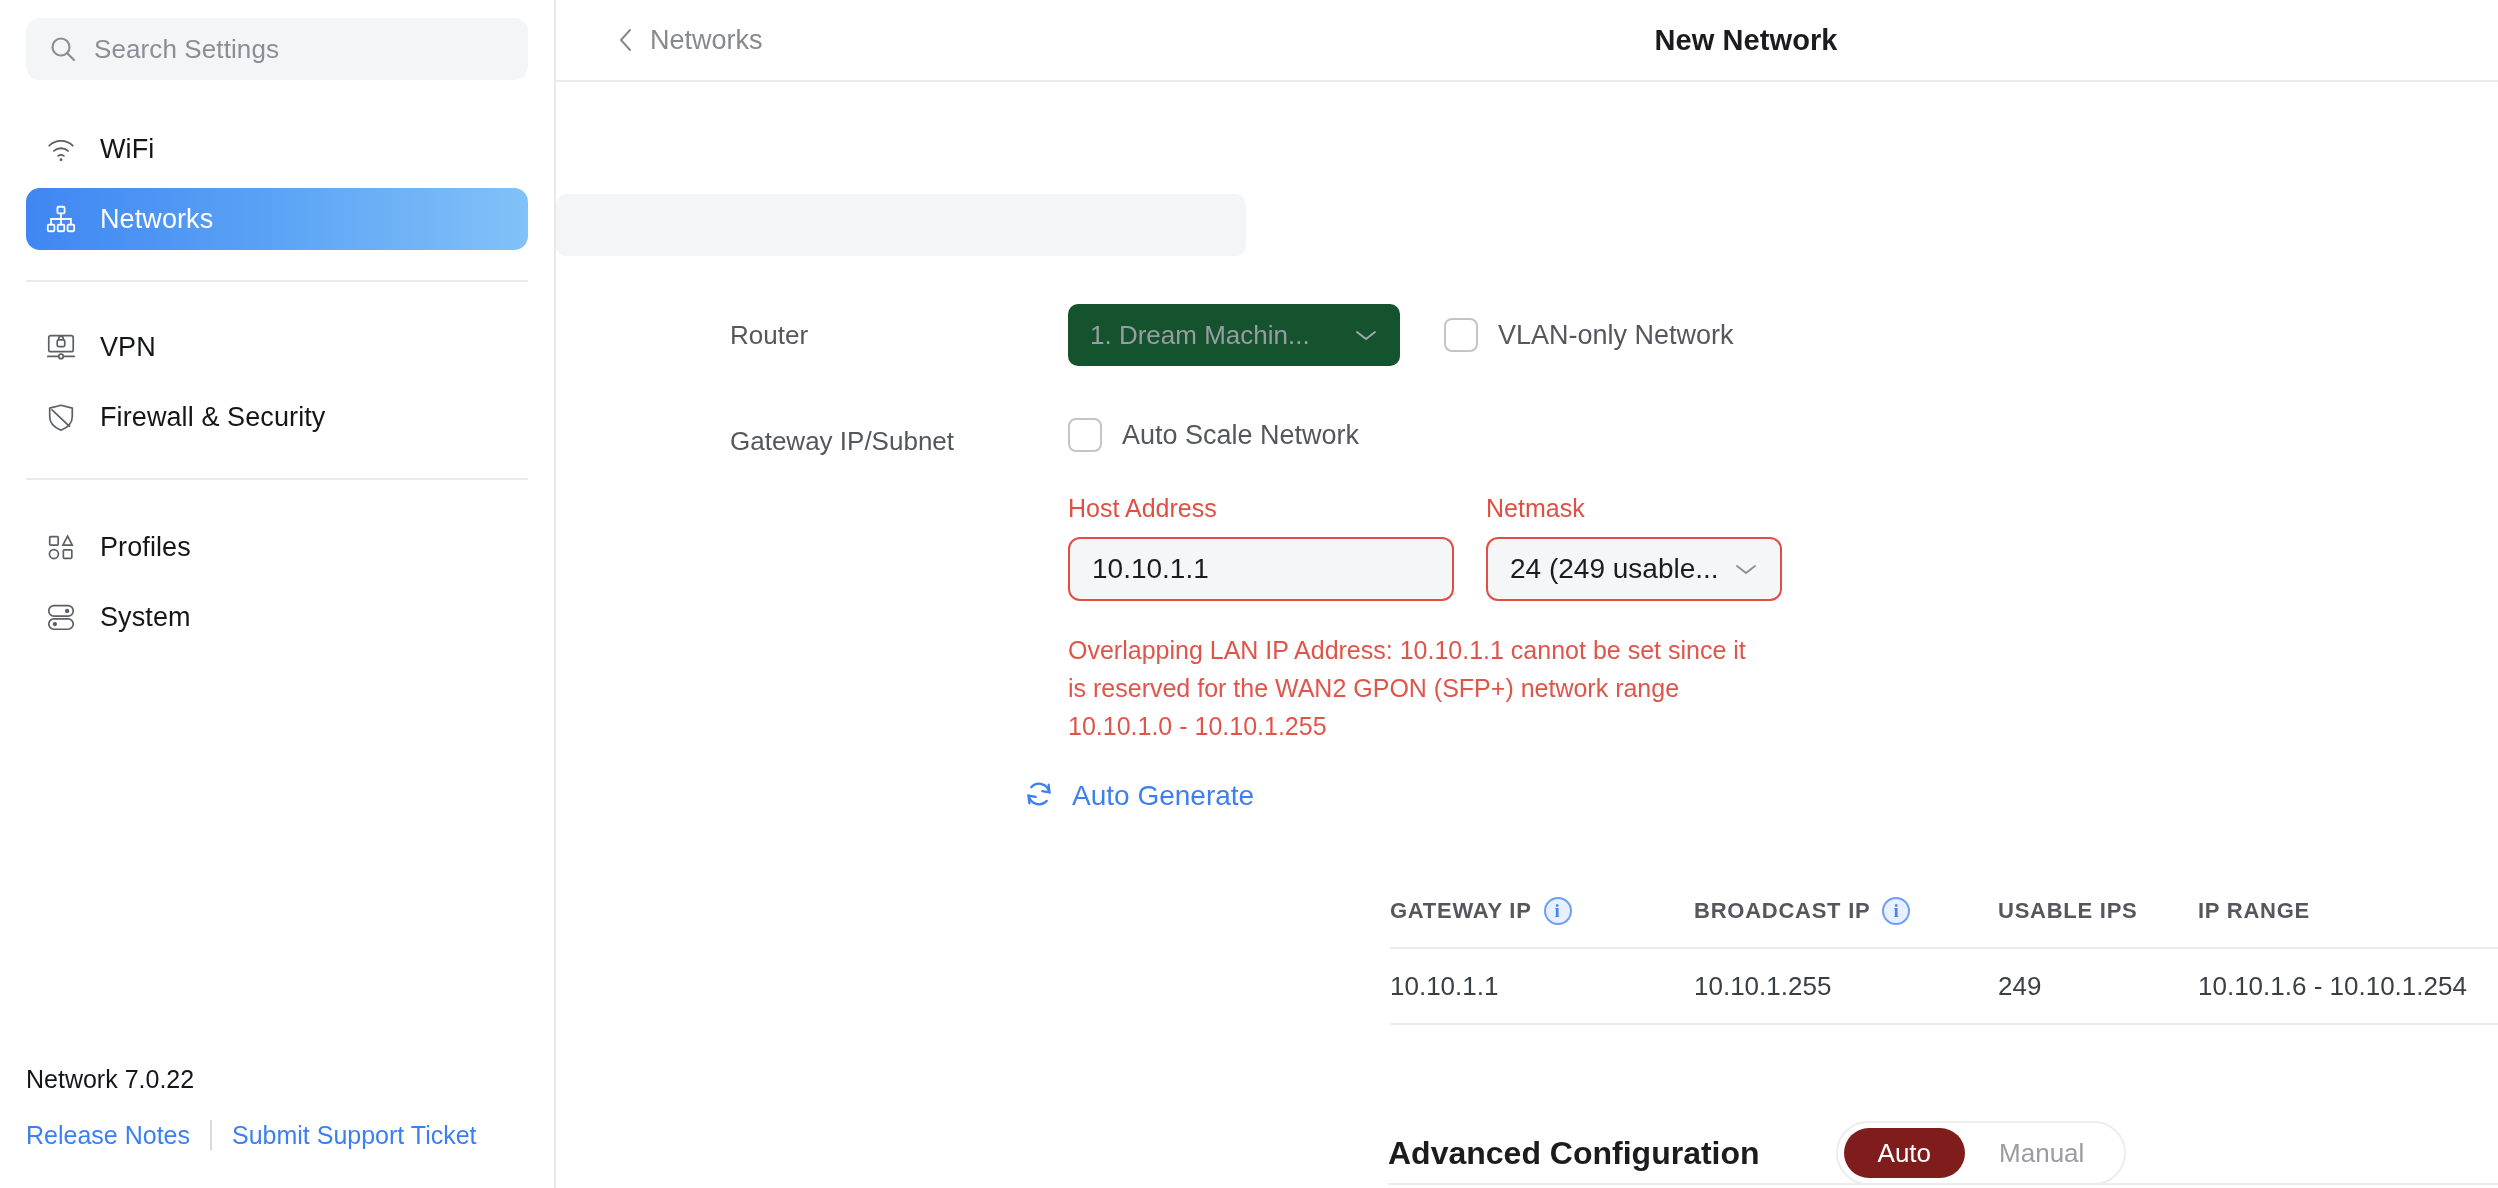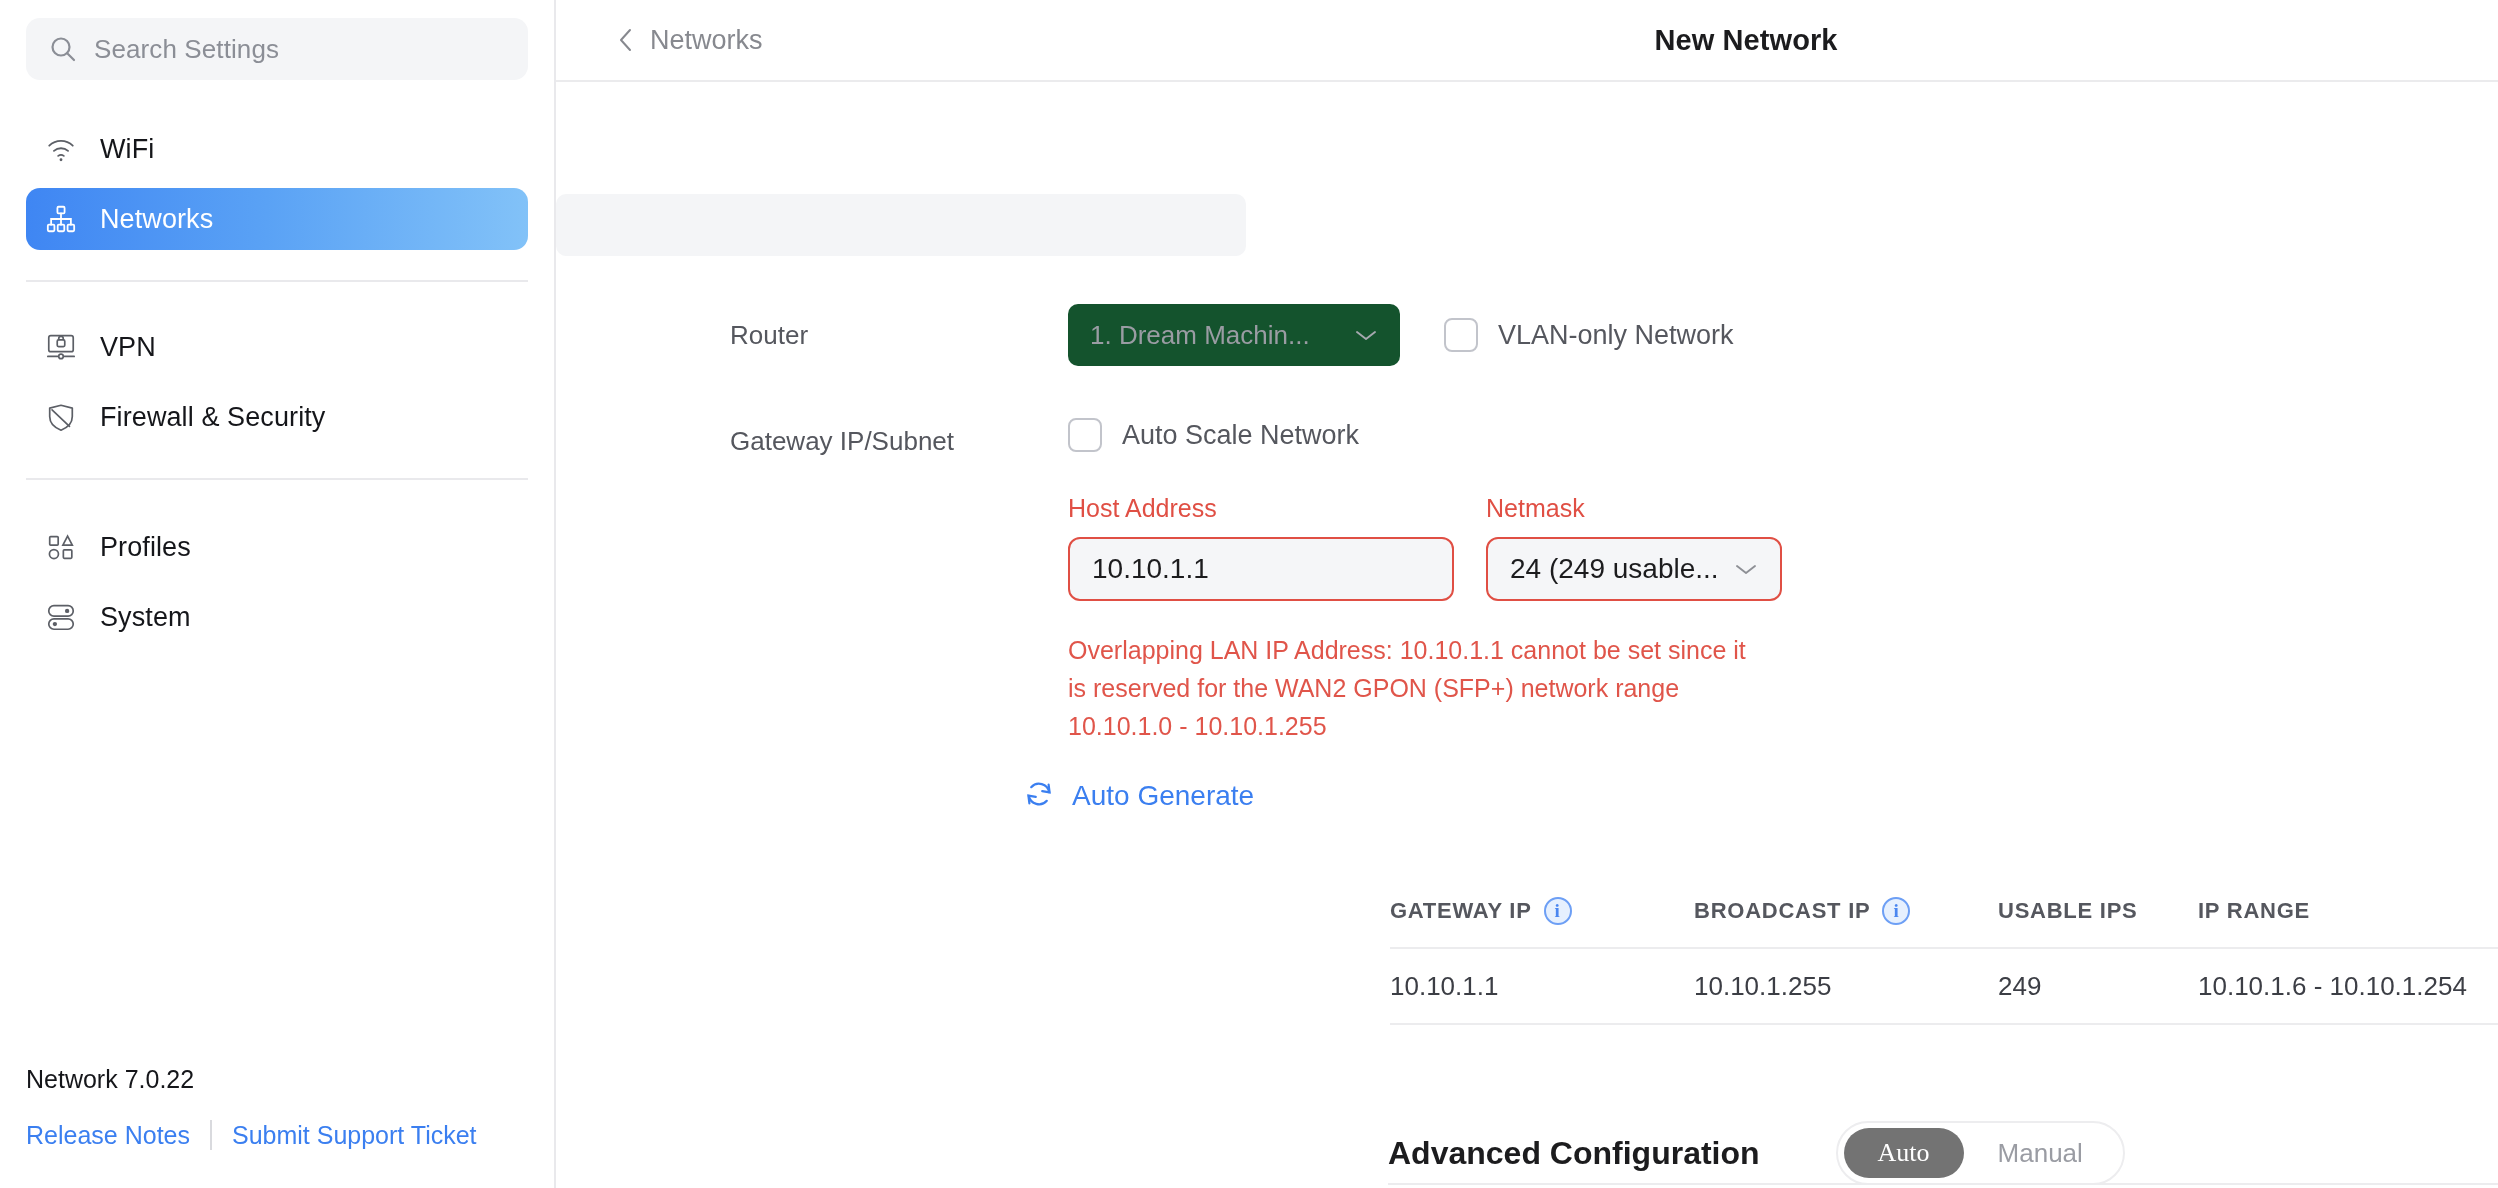--- a/index.html
+++ b/index.html
@@ -180,21 +180,21 @@
     margin-left: 76px;
     display: flex; align-items: center;
     border: 2px solid #ededef; border-radius: 36px;
     padding: 6px; height: 64px;
   }
   .seg-btn {
     height: 50px; padding: 0 34px; border-radius: 26px;
     display: flex; align-items: center; justify-content: center;
     font-size: 26px; color: #9a9ca3; cursor: pointer;
   }
-  .seg-btn.on { background: #737373; color: #ffffff; font-family: Liberation Serif, serif; }
+  .seg-btn.on { background: #7f1d1d; color: #ffffff; }
   .bottom-rule { position: absolute; left: 832px; right: 118px; bottom: 0; height: 2px; background: #ececee; }
 </style>
 </head>
 <body>
 
 <div class="app">
 
   <aside class="sidebar">
 
     <div class="search-box">

